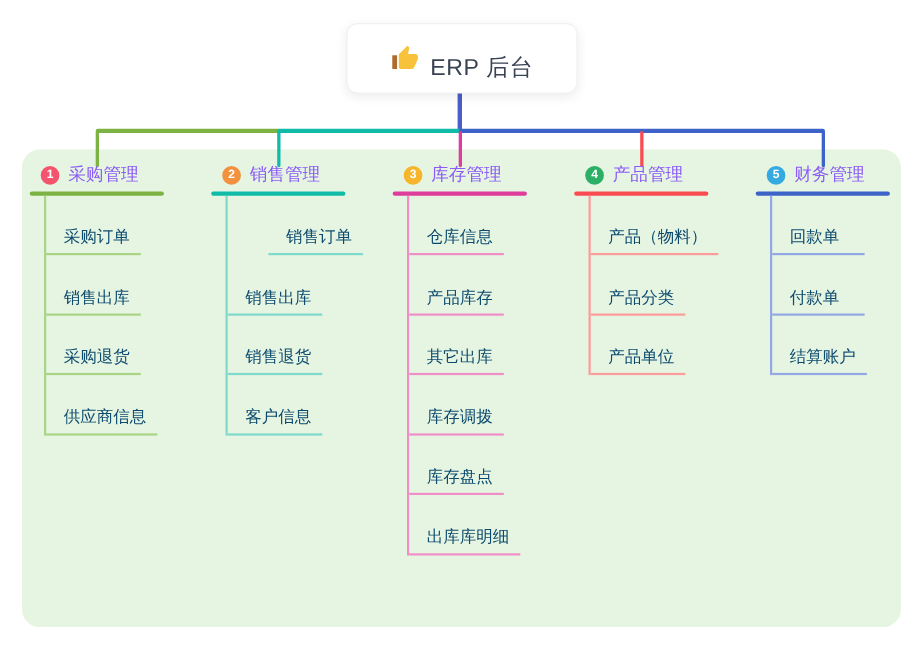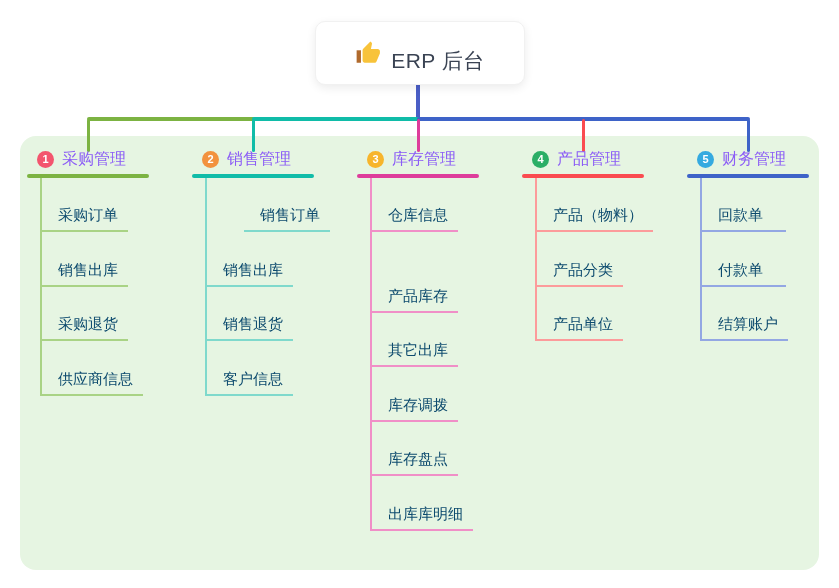--- a/index.html
+++ b/index.html
@@ -85,21 +85,21 @@
         </div>
       </div>
       <div class="branch" style="left: 357px; top: 149px;">
         <div class="branch-header">
           <span class="badge" style="background: rgb(247, 181, 44);">3</span>
           <span class="branch-label">库存管理</span>
         </div>
         <div class="branch-underline" style="background: rgb(222, 61, 155);"></div>
         <div class="children" style="border-left-color: rgb(240, 143, 199);">
           <div class="child" style="border-bottom-color: rgb(240, 143, 199);">仓库信息</div>
-          <div class="child" style="border-bottom-color: rgb(240, 143, 199); margin-top: 26px;">产品库存</div>
+          <div class="child" style="border-bottom-color: rgb(240, 143, 199);">产品库存</div>
           <div class="child" style="border-bottom-color: rgb(240, 143, 199);">其它出库</div>
           <div class="child" style="border-bottom-color: rgb(240, 143, 199);">库存调拨</div>
           <div class="child" style="border-bottom-color: rgb(240, 143, 199);">库存盘点</div>
           <div class="child" style="border-bottom-color: rgb(240, 143, 199);">出库库明细</div>
         </div>
       </div>
       <div class="branch" style="left: 522px; top: 149px;">
         <div class="branch-header">
           <span class="badge" style="background: rgb(43, 174, 102);">4</span>
           <span class="branch-label">产品管理</span>

